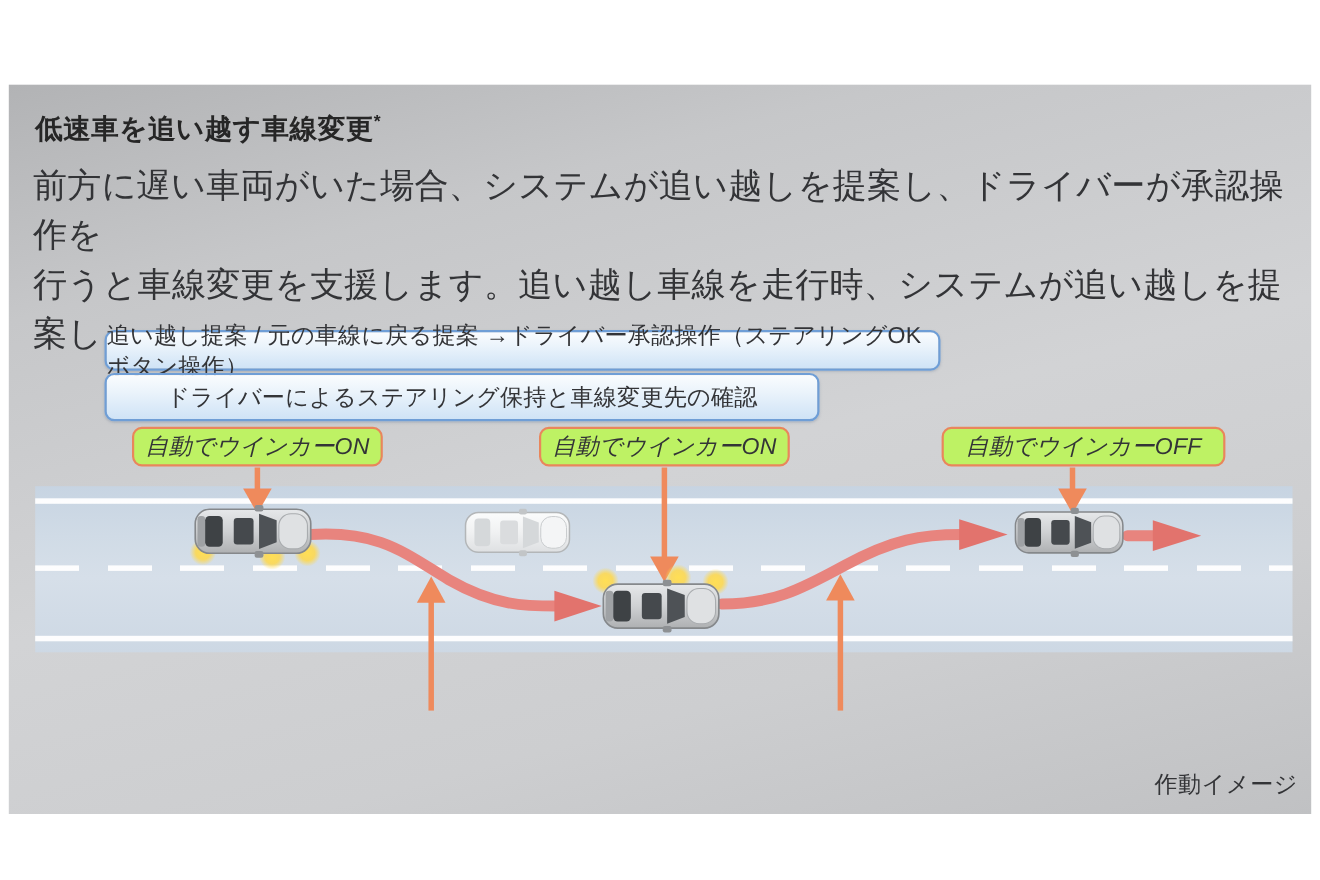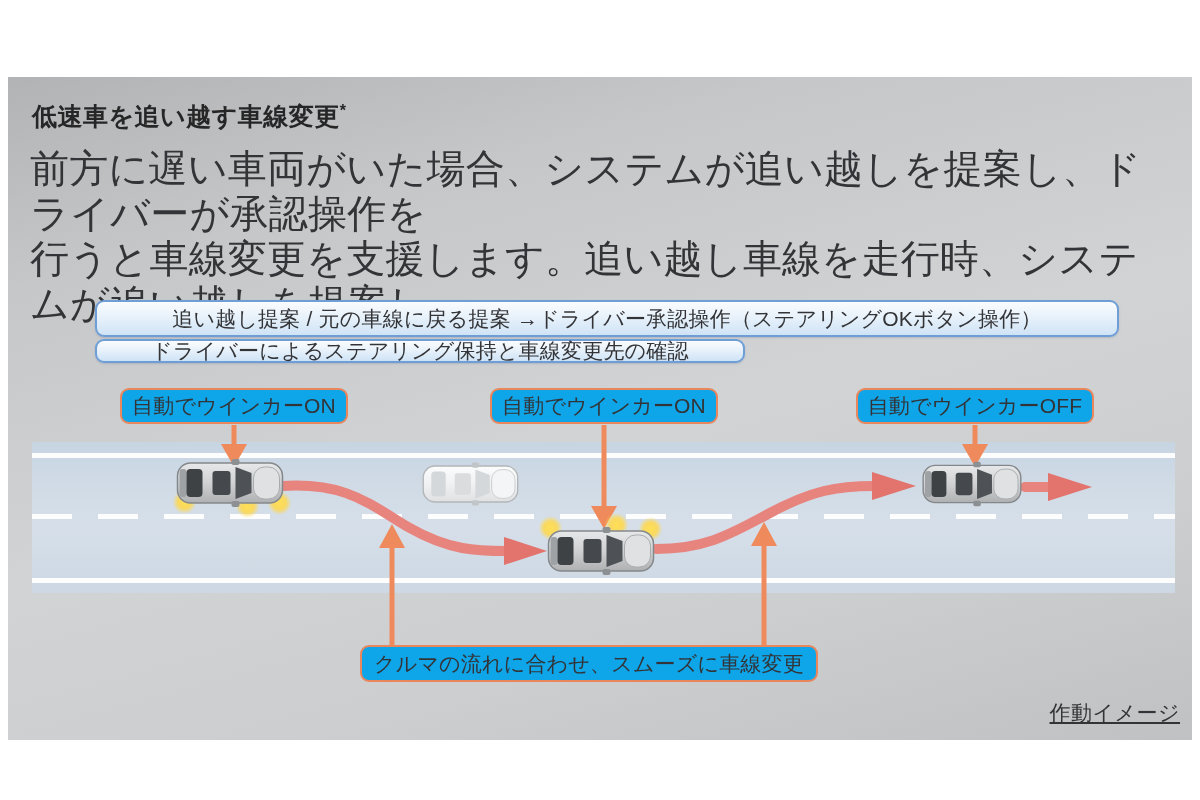--- a/index.html
+++ b/index.html
@@ -14,62 +14,62 @@
   }
 
   .title {
     position: absolute; left: 32px; top: 100px;
     font-size: 25px; font-weight: bold; color: #262626; letter-spacing: 0.5px;
   }
   .title sup { font-size: 16px; font-weight: bold; }
 
   .description {
     position: absolute; left: 30px; top: 146px; width: 1145px;
-    font-size: 39px; line-height: 45px; color: #333437; letter-spacing: 0.2px;
+    font-size: 31px; line-height: 45px; color: #333437; letter-spacing: 0.2px;
   }
 
   .blue-box {
     position: absolute; height: 37px; border: 2px solid #6f9ed6; border-radius: 9px;
     background: linear-gradient(180deg, #fafcfe 0%, #eaf3fb 40%, #cfe3f6 100%);
     display: flex; align-items: center; justify-content: center;
     font-size: 21px; color: #333437; letter-spacing: 0.2px;
     box-shadow: 0 1px 2px rgba(90,110,140,0.25);
   }
-  .blue-box.box1 { left: 95px; top: 300px; width: 1024px; }
-  .blue-box.box2 { left: 95px; top: 339px; width: 650px; height: 24px; font-family: Liberation Serif, serif; }
+  .blue-box.box1 { left: 95px; top: 300px; width: 760px; }
+  .blue-box.box2 { left: 95px; top: 339px; width: 650px; height: 44px; font-family: Liberation Serif, serif; }
 
   .orange-box {
     position: absolute; height: 36px; border: 2px solid #e9865c; border-radius: 9px;
-    background: #0ea5e9;
+    background: #bef264;
     display: flex; align-items: center; justify-content: center;
-    font-size: 21px; color: #333437; letter-spacing: 0.2px;
+    font-size: 21px; color: #333437; letter-spacing: 0.2px; font-style: italic;
   }
   .orange-box.on1  { left: 120px; top: 388px; width: 228px; }
   .orange-box.on2  { left: 490px; top: 388px; width: 228px; }
-  .orange-box.off1 { left: 856px; top: 388px; width: 238px; }
+  .orange-box.off1 { left: 856px; top: 388px; width: 258px; }
   .orange-box.smooth { left: 360px; top: 645px; width: 458px; height: 37px; }
 
   .road {
     position: absolute; left: 32px; top: 442px; width: 1143px; height: 151px;
     background: linear-gradient(180deg, #c7d4e2 0%, #d0dbe6 30%, #d6dfe9 55%, #cdd8e4 100%);
   }
   .road .edge-line { position: absolute; left: 0; width: 100%; height: 5px; background: #ffffff; opacity: 0.95; }
   .road .edge-line.top { top: 11px; }
   .road .edge-line.bottom { top: 136px; }
   .road .dash-line {
     position: absolute; left: 0; top: 72px; width: 100%; height: 5px;
     background: repeating-linear-gradient(to right, #ffffff 0 40px, transparent 40px 66px);
     opacity: 0.95;
   }
 
   svg.diagram { position: absolute; left: 0; top: 0; width: 1200px; height: 800px; pointer-events: none; }
 
   .caption {
     position: absolute; right: 20px; top: 699px;
-    font-size: 21px; color: #333437; letter-spacing: 0.5px; text-decoration: underline;
+    font-size: 21px; color: #333437; letter-spacing: 0.5px;
   }
 </style>
 </head>
 <body>
 
 <div class="page">
 
   <div class="panel"></div>
 
   <div class="title">
@@ -203,19 +203,16 @@
       <rect x="-50" y="-14" width="7" height="28" rx="3" fill="#9fa2a5"></rect>
       <rect x="-43" y="-14" width="16" height="28" rx="4" fill="#3e4245"></rect>
       <rect x="-17" y="-12" width="18" height="24" rx="3" fill="#45494d"></rect>
       <polygon points="6,-16 22,-10 22,10 6,16" fill="#4e5256"></polygon>
       <rect x="24" y="-16" width="26" height="32" rx="11" fill="#dfe1e3" stroke="#a9acaf" stroke-width="1"></rect>
       <rect x="2" y="-24" width="8" height="6" rx="2" fill="#8d9093"></rect>
       <rect x="2" y="18" width="8" height="6" rx="2" fill="#8d9093"></rect>
     </g>
   </svg>
 
-  <div class="orange-box smooth">
-    <span>クルマの流れに合わせ、スムーズに車線変更</span>
-  </div>
 
   <div class="caption">作動イメージ</div>
 
 </div>
 
 </body></html>

